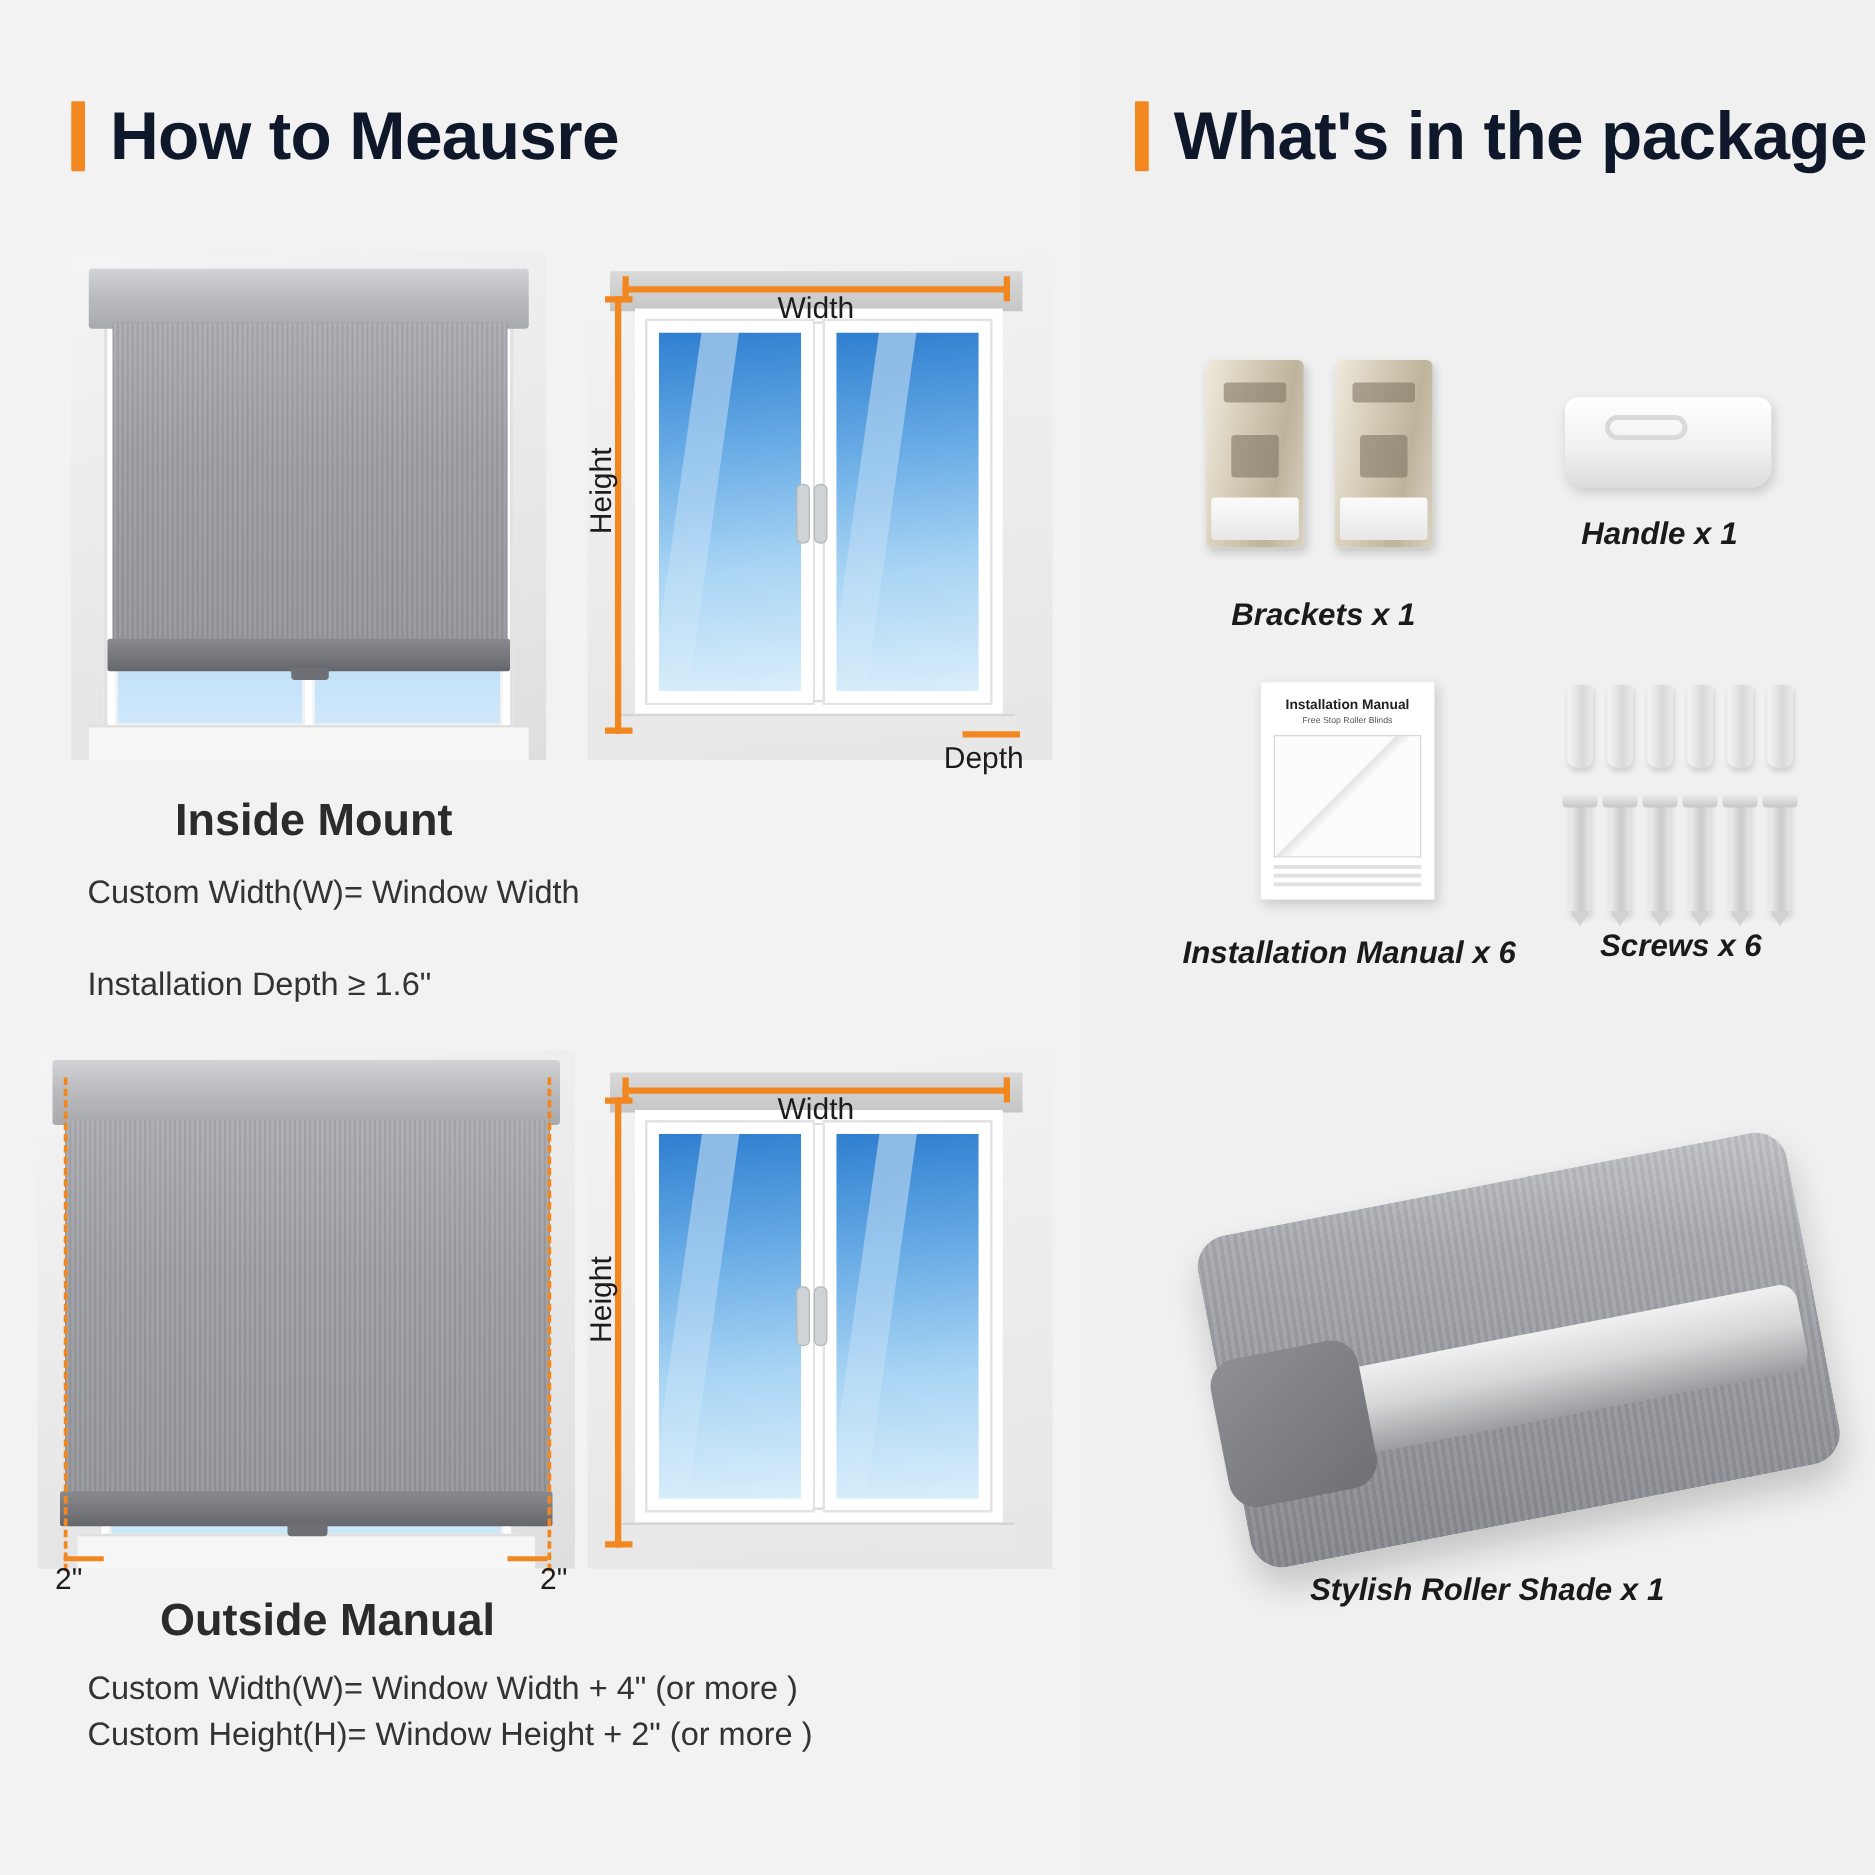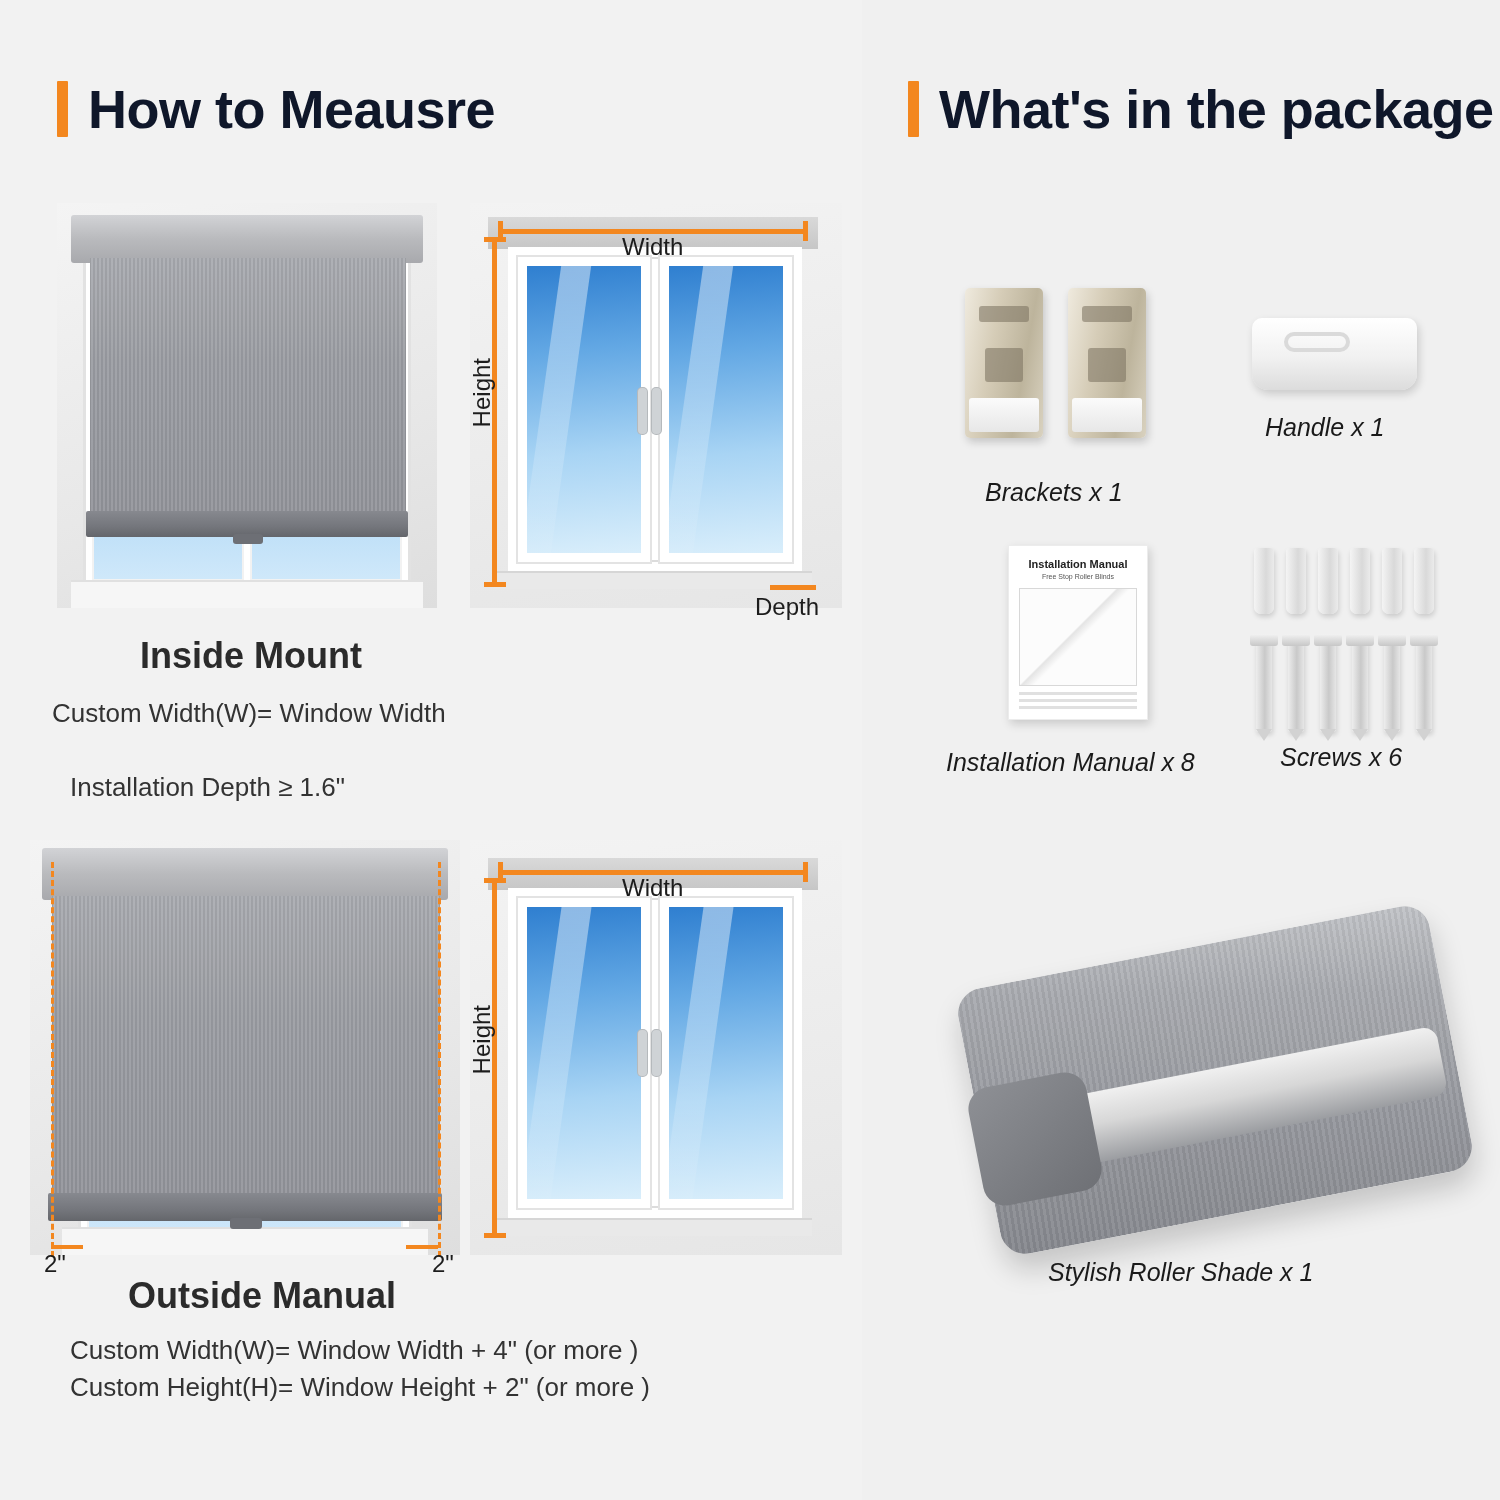--- a/index.html
+++ b/index.html
@@ -205,21 +205,21 @@
   .dim-text {
     position: absolute;
     font-size: 24px;
     color: #1c1c1c;
   }
 
   
   .pkg-caption {
     position: absolute;
     font-size: 25px;
-    font-weight: normal;
+    font-weight: bold;
     font-style: italic;
     color: #1a1a1a;
     white-space: nowrap;
   }
   .bracket {
     position: absolute;
     width: 78px;
     height: 150px;
     background: linear-gradient(100deg, #efeade 0%, #d6cdb8 35%, #bdb49c 70%, #d9d2c0 100%);
     border-radius: 5px;
@@ -416,21 +416,21 @@
     <div class="tick" style="left:28px; top:18px; width:5px; height:20px;"></div>
     <div class="tick" style="left:333px; top:18px; width:5px; height:20px;"></div>
     <div class="orange-line" style="left:300px; top:382px; width:46px; height:5px;"></div>
 
     <div class="measure-label" style="left:152px; top:30px;">Width</div>
     <div class="measure-label vertical" style="left:-2px; top:155px;">Height</div>
     <div class="measure-label" style="left:285px; top:390px;">Depth</div>
   </div>
 
   <div class="mount-title" style="left:140px; top:635px;">Inside Mount</div>
-  <div class="mount-line" style="left:52px; top:698px;">Custom Width(W)= Window Width</div>
+  <div class="mount-line" style="left:70px; top:698px;">Custom Width(W)= Window Width</div>
   <div class="mount-line" style="left:70px; top:772px;">Installation Depth ≥ 1.6"</div>
 
   <div class="shade-photo" style="left:30px; top:840px; width:430px; height:415px;">
     <div class="wall"></div>
     <div class="win-frame" style="left:48px; top:30px; right:48px; bottom:10px;">
       <div class="win-pane"></div>
       <div class="win-pane"></div>
     </div>
     <div class="sill" style="left:32px; bottom:0; width:366px; height:26px;"></div>
     <div class="valance" style="left:12px; top:8px; width:406px; height:52px;"></div>
@@ -491,21 +491,21 @@
   <div class="manual" style="left:1008px; top:545px;">
     <div class="m-title">Installation Manual</div>
     <div class="m-sub">Free Stop Roller Blinds</div>
     <div class="m-box"></div>
     <div class="m-lines">
         <i></i>
         <i></i>
         <i></i>
       </div>
   </div>
-  <div class="pkg-caption" style="left:946px; top:748px;">Installation Manual x 8</div>
+  <div class="pkg-caption" style="left:946px; top:748px;">Installation Manual x 6</div>
 
   <div class="anchor" style="left:1254px; top:548px;"></div>
   <div class="anchor" style="left:1286px; top:548px;"></div>
   <div class="anchor" style="left:1318px; top:548px;"></div>
   <div class="anchor" style="left:1350px; top:548px;"></div>
   <div class="anchor" style="left:1382px; top:548px;"></div>
   <div class="anchor" style="left:1414px; top:548px;"></div>
 
   <div class="screw" style="left:1256px; top:640px;"></div>
   <div class="screw" style="left:1288px; top:640px;"></div>

